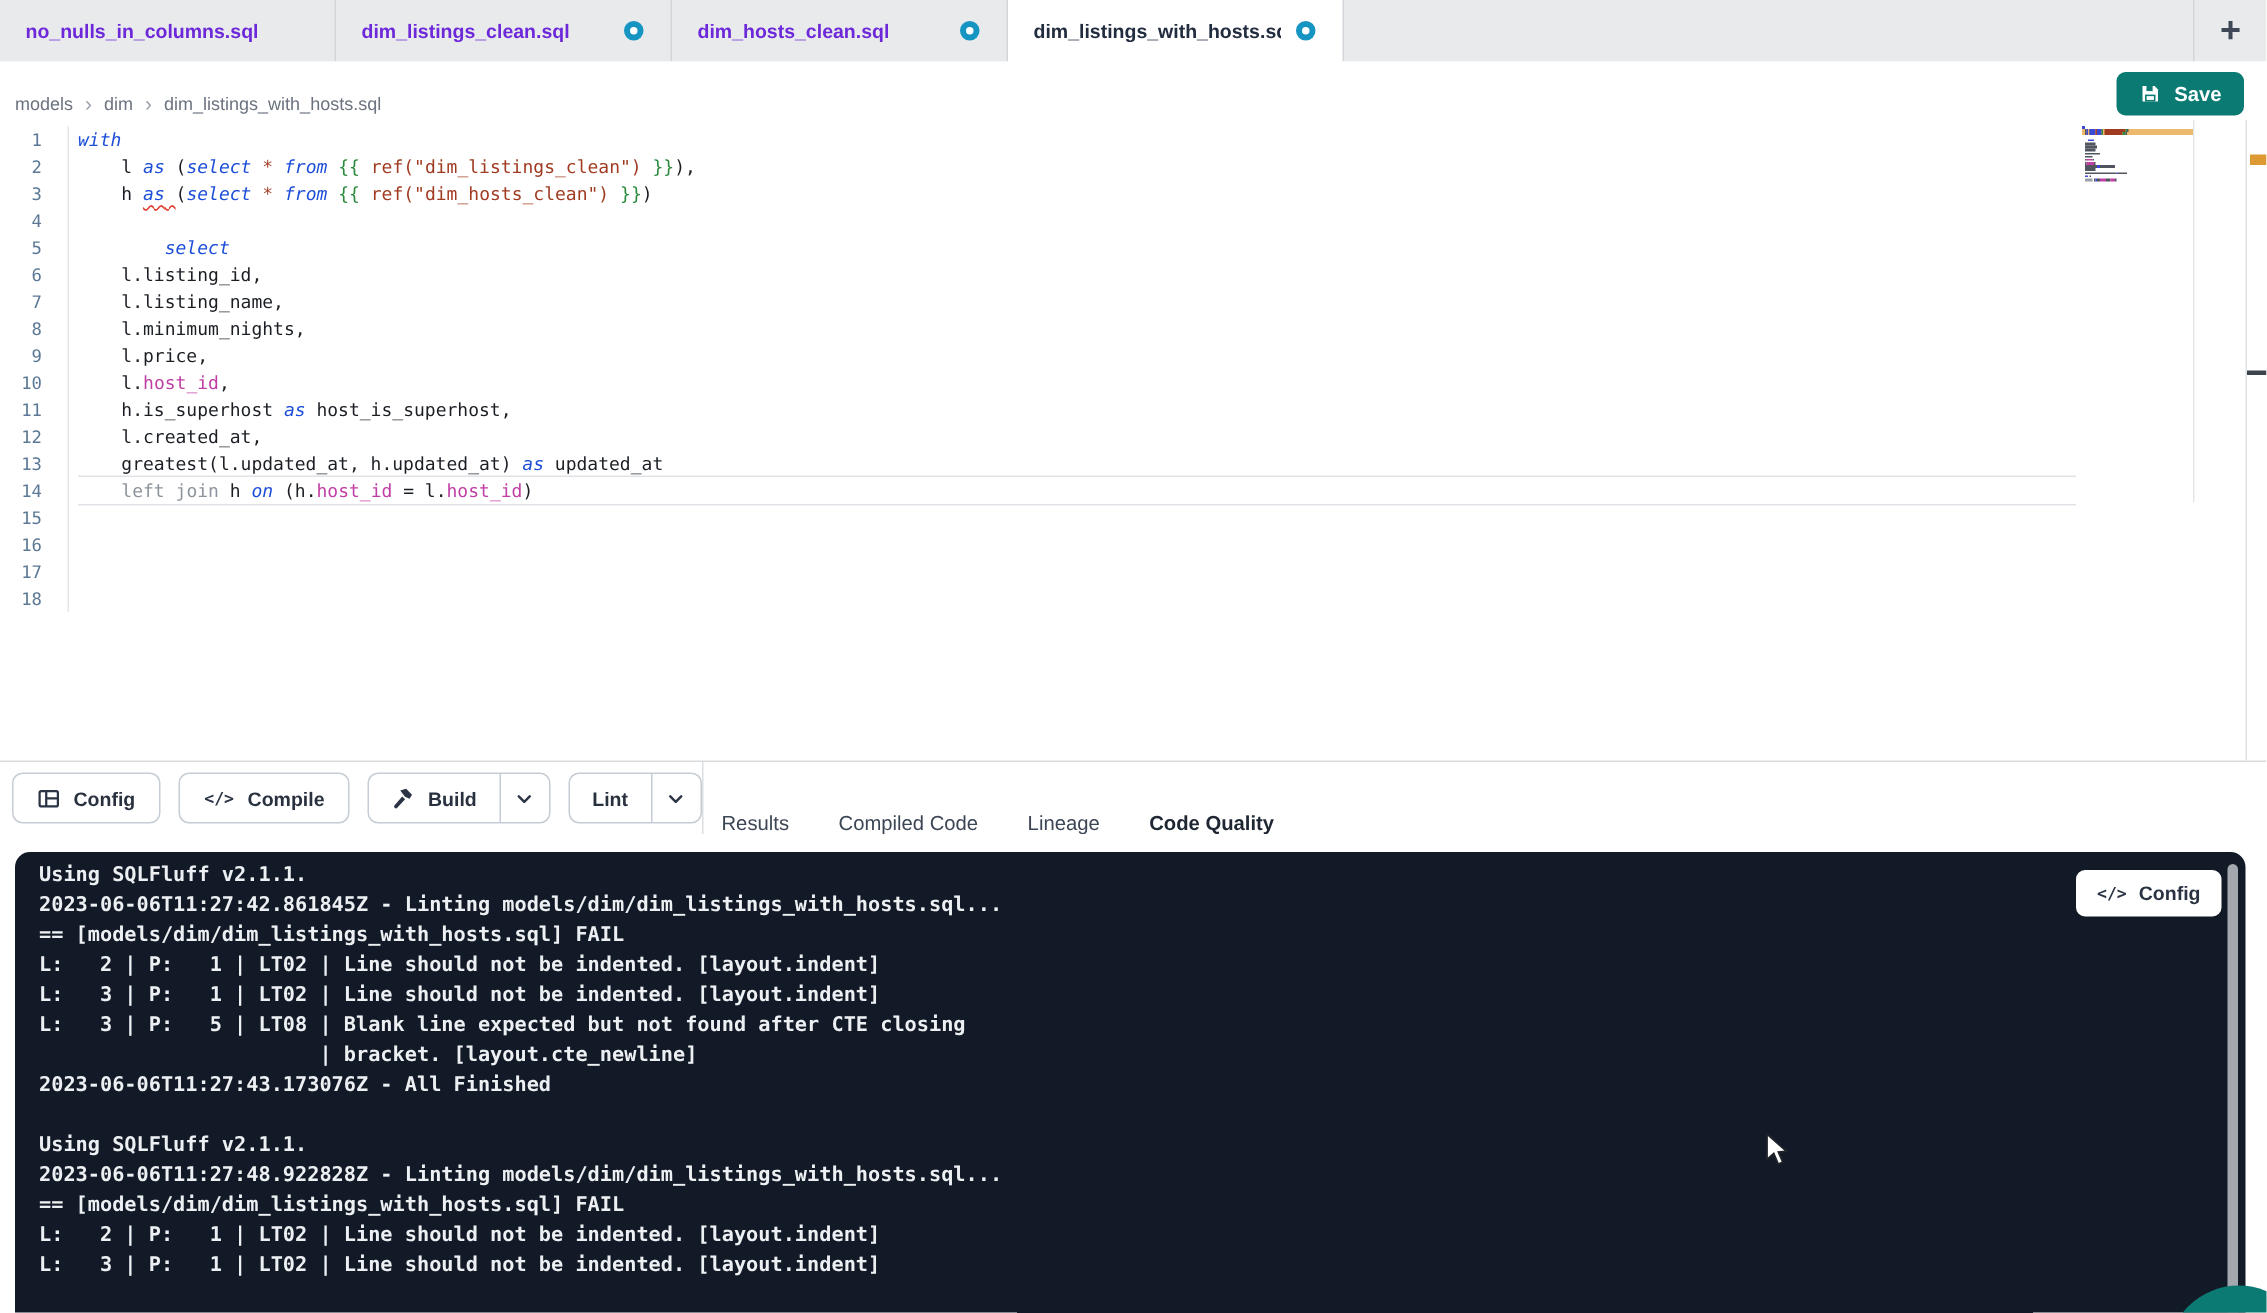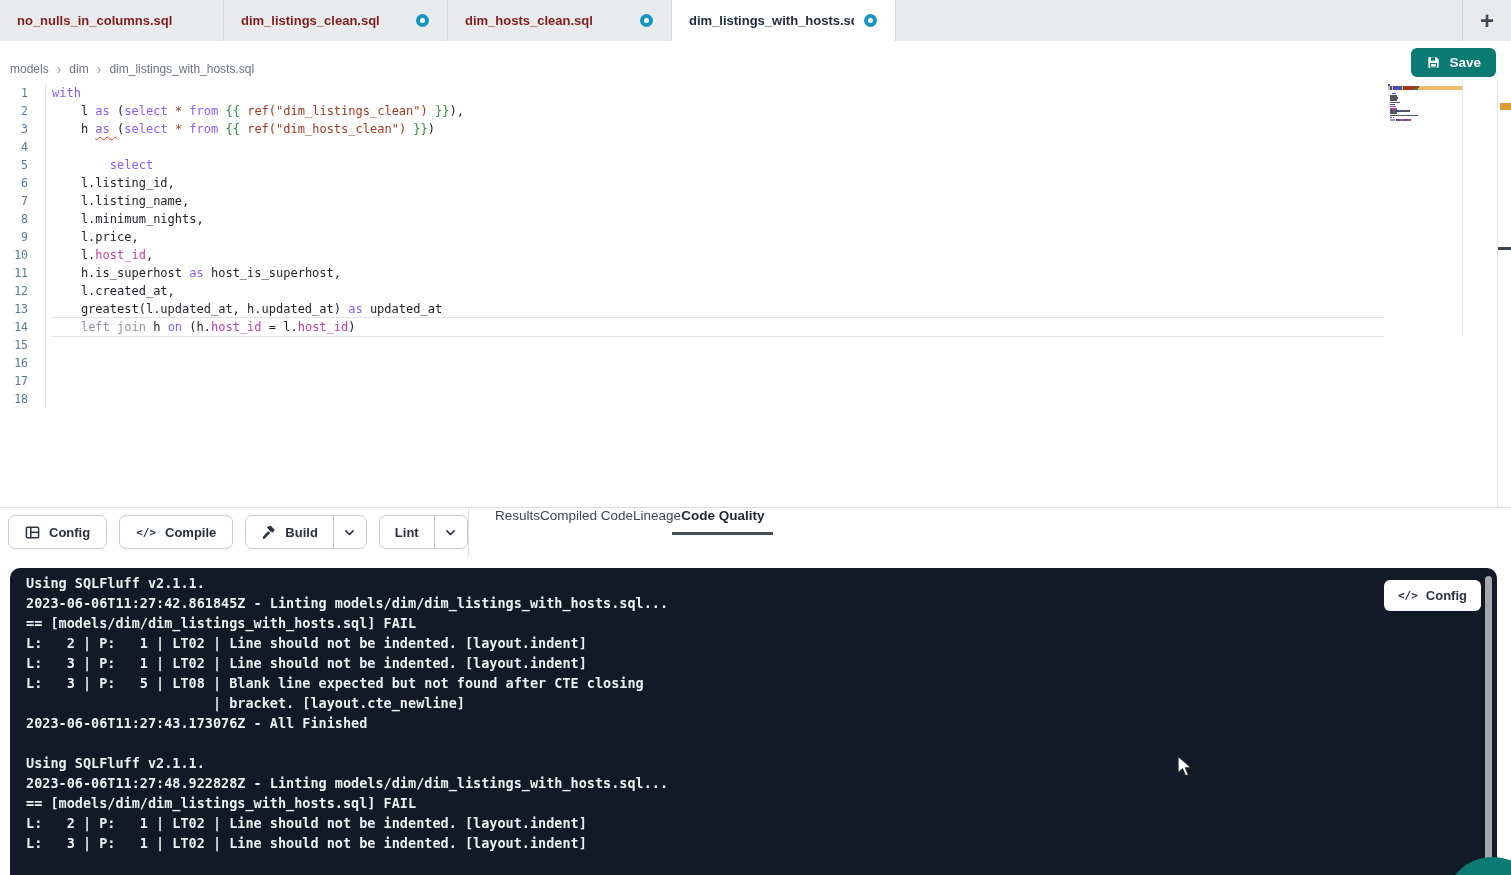--- a/index.html
+++ b/index.html
@@ -5,21 +5,21 @@
   * { margin:0; padding:0; box-sizing:border-box; }
   html,body { width:1511px; height:875px; overflow:hidden; background:#fff;
     font-family:"Liberation Sans", sans-serif; position:relative; }
 
   
   .tabbar { position:absolute; left:0; top:0; width:1511px; height:41px;
     background:#e8eaec; display:flex; align-items:stretch; }
   .tab-strip { display:flex; align-items:stretch; }
   .tab { width:224px; display:flex; align-items:center; justify-content:space-between;
     padding:0 18px 0 17px; border-right:1px solid #d3d6da; cursor:pointer;
-    font-size:13px; font-weight:600; color:#7f1d1d; background:#e8eaec; }
+    font-size:13px; font-weight:600; color:#6d28d9; background:#e8eaec; }
   .tab.active { background:#fff; color:#222c3f; }
   .tab-label { white-space:nowrap; overflow:hidden; }
   .dot { width:13px; height:13px; min-width:13px; border-radius:50%;
     border:4px solid var(--dot); background:#fff; margin-left:10px; }
   .newtab-zone { margin-left:auto; display:flex; align-items:center; border-left:1px solid #d3d6da; }
   .newtab { width:48px; height:41px; display:flex; align-items:center; justify-content:center;
     font-size:24px; font-weight:600; color:#3f4856; cursor:pointer; }
 
   
   .crumbbar { position:absolute; left:0; top:41px; width:1511px; height:39px; background:#fff;
@@ -34,21 +34,21 @@
   
   .editor { position:absolute; left:0; top:80px; width:1511px; height:427px; background:#fff; }
   .editor-scroll { position:absolute; left:0; top:4px; display:flex; }
   .gutter { width:46px; border-right:1px solid #e4e7ea; }
   .ln { height:18px; line-height:18px; text-align:right; padding-right:17px;
     font-family:"DejaVu Sans Mono", monospace; font-size:11.5px; color:#5b7996; }
   .code-col { padding-left:6px; }
   .code-line { height:18px; line-height:18px; min-height:18px; width:1332px; white-space:pre;
     font-family:"DejaVu Sans Mono", monospace; font-size:12px; color:#1b1f24; }
   .code-line.active { box-shadow:0 -1px 0 #dfe3e8, 0 1px 0 #dfe3e8; }
-  .kw   { color:#8b5cf6; }
+  .kw   { color:#1d4ed8;font-style:italic; }
   .txt  { color:#1b1f24; }
   .atom { color:#a5422c; }
   .str  { color:#a03b22; }
   .jinja{ color:#2b8a3e; }
   .var  { color:#c13ea5; }
   .gray { color:#8d949c; }
   .sq { text-decoration:underline; text-decoration-style:wavy; text-decoration-color:#e03e2d;
         text-decoration-thickness:1px; text-underline-offset:3px; }
 
   
@@ -71,21 +71,21 @@
   .btn, .btn-group { background:#fff; border:1px solid #c6ccd3; border-radius:7px; height:34px; }
   .btn { display:flex; align-items:center; gap:9px; padding:0 16px; cursor:pointer;
     font-size:13px; font-weight:600; color:#29313f; font-family:"Liberation Sans", sans-serif; }
   .btn-group { display:flex; align-items:stretch; overflow:hidden; }
   .btn-main { display:flex; align-items:center; gap:9px; padding:0 15px; cursor:pointer;
     font-size:13px; font-weight:600; color:#29313f; }
   .btn-chev { width:33px; border-left:1px solid #c6ccd3; display:flex; align-items:center;
     justify-content:center; cursor:pointer; }
   .code-glyph { font-family:"DejaVu Sans Mono", monospace; font-size:11px; font-weight:700; color:#2b3445; }
   .tb-divider { position:absolute; left:468px; top:0; width:1px; height:100%; background:#dcdfe2; }
-  .rtabs { position:absolute; left:495px; top:0; height:100%; display:flex; align-items:flex-start; }
+  .rtabs { position:absolute; left:481px; top:0; height:100%; display:flex; align-items:flex-end; gap:33px; }
   .rtab { position:relative; font-size:13.5px; font-weight:500; color:#3c4654; cursor:pointer; white-space:nowrap; }
   .rtab.active { font-weight:600; color:#1f2733; }
   .rtab.active::after { content:''; position:absolute; left:-9px; right:-9px; bottom:-12px;
     height:3px; background:#454d59; }
 
   
   .term-wrap { position:absolute; left:0; top:556px; width:1511px; height:319px; background:#fff; }
   .terminal { position:absolute; left:10px; top:12px; width:1487px; height:320px;
     background:var(--termbg); border-radius:10px; overflow:hidden; }
   .term-body { padding:5px 16px 0 16px; }

